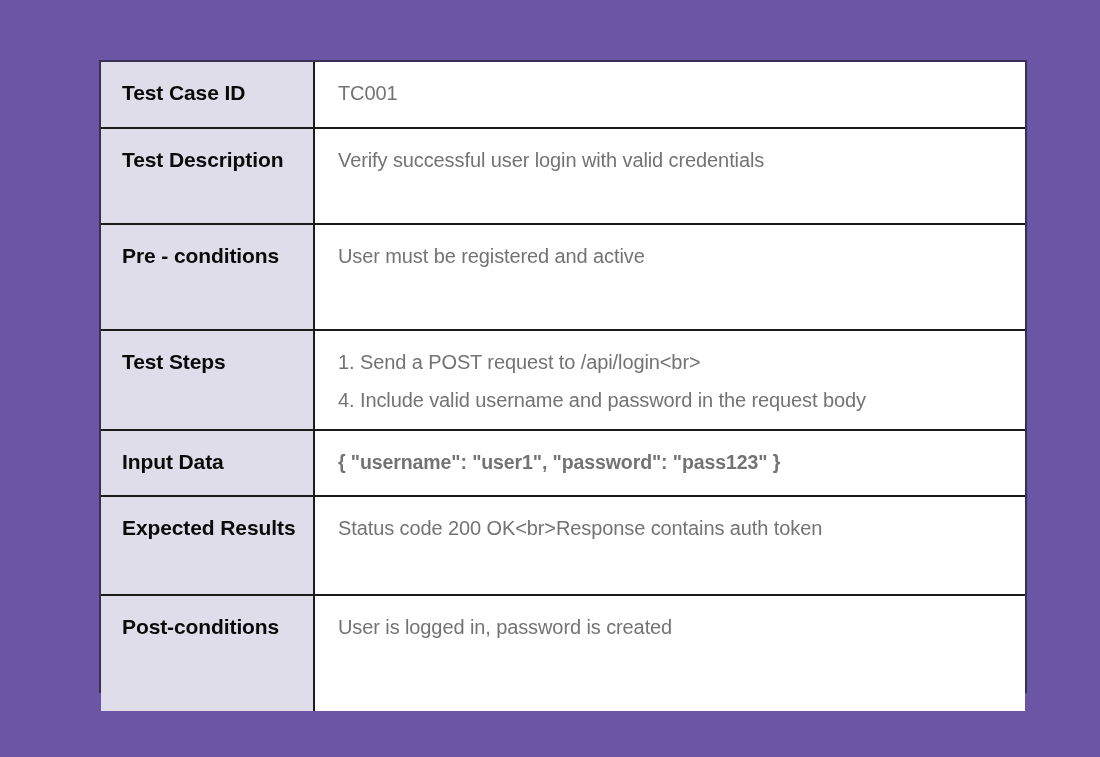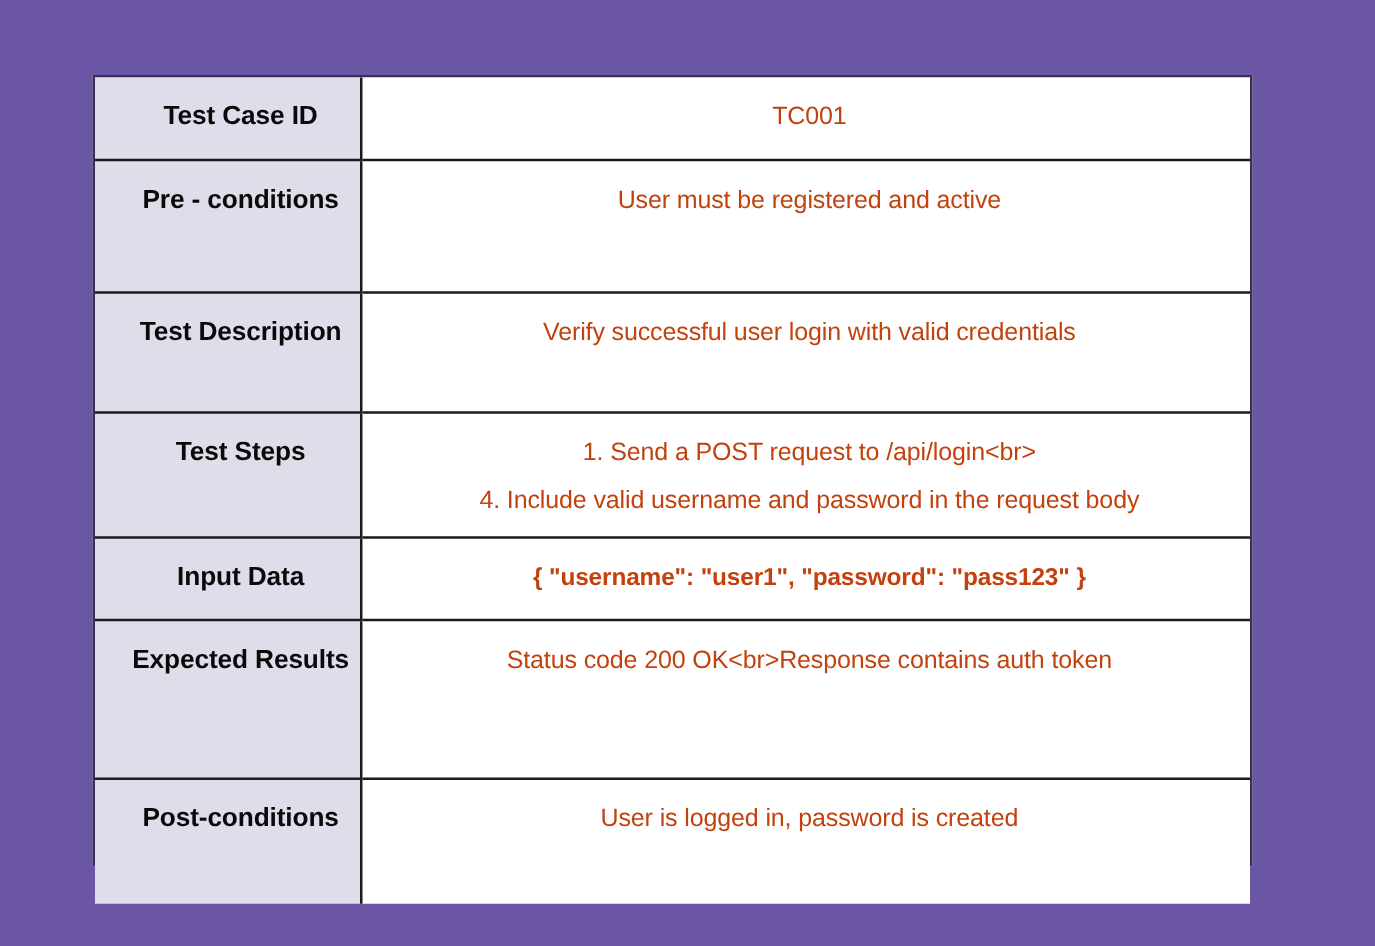--- a/index.html
+++ b/index.html
@@ -15,28 +15,27 @@
   }
 
   .page {
     position: relative;
     width: 1100px;
     height: 757px;
   }
 
   .table-wrap {
     position: absolute;
-    left: 74px;
+    left: 99px;
     top: 60px;
     width: 928px;
     height: 633px;
     background: #ffffff;
     border: 2px solid #3a2f55;
     box-sizing: border-box;
-    text-align: center;
   }
 
   table.tc-table {
     width: 100%;
     height: 100%;
     border-collapse: collapse;
     table-layout: fixed;
   }
 
   table.tc-table tr {
@@ -59,21 +58,21 @@
     letter-spacing: -0.1px;
     box-sizing: border-box;
   }
 
   td.value-cell {
     background: #ffffff;
     vertical-align: top;
     padding: 17px 18px 14px 23px;
     font-size: 20px;
     font-weight: normal;
-    color: #c2410c;
+    color: #737373;
     line-height: 1.45;
     letter-spacing: -0.1px;
     box-sizing: border-box;
   }
 
   td.value-cell.semi {
     font-weight: 600;
     font-size: 19.5px;
   }
 
@@ -83,49 +82,49 @@
   .value-line + .value-line {
     margin-top: 9px;
   }
 
   
   tr[data-row="0"] { height: 66px; }
   tr[data-row="1"] { height: 96px; }
   tr[data-row="2"] { height: 106px; }
   tr[data-row="3"] { height: 99px; margin-top: 40px; }
   tr[data-row="4"] { height: 66px; }
-  tr[data-row="5"] { height: 127px; }
-  tr[data-row="6"] { height: 100px; }
+  tr[data-row="5"] { height: 99px; }
+  tr[data-row="6"] { height: 116px; }
 </style>
 </head>
 <body>
 
 <div class="page">
   <div class="table-wrap">
     <table class="tc-table">
       <tbody>
 
         <tr data-row="0">
           <td class="label-cell">Test Case ID</td>
           <td class="value-cell">
             <span class="value-line">TC001</span>
           </td>
         </tr>
 
+        <tr data-row="1">
+          <td class="label-cell">Test Description</td>
+          <td class="value-cell">
+            <span class="value-line">Verify successful user login with valid credentials</span>
+          </td>
+        </tr>
+
         <tr data-row="2">
           <td class="label-cell">Pre - conditions</td>
           <td class="value-cell">
             <span class="value-line">User must be registered and active</span>
-          </td>
-        </tr>
-
-        <tr data-row="1">
-          <td class="label-cell">Test Description</td>
-          <td class="value-cell">
-            <span class="value-line">Verify successful user login with valid credentials</span>
           </td>
         </tr>
 
         <tr data-row="3">
           <td class="label-cell">Test Steps</td>
           <td class="value-cell">
             <span class="value-line">1. Send a POST request to /api/login&lt;br&gt;</span>
             <span class="value-line">4. Include valid username and password in the request body</span>
           </td>
         </tr>

